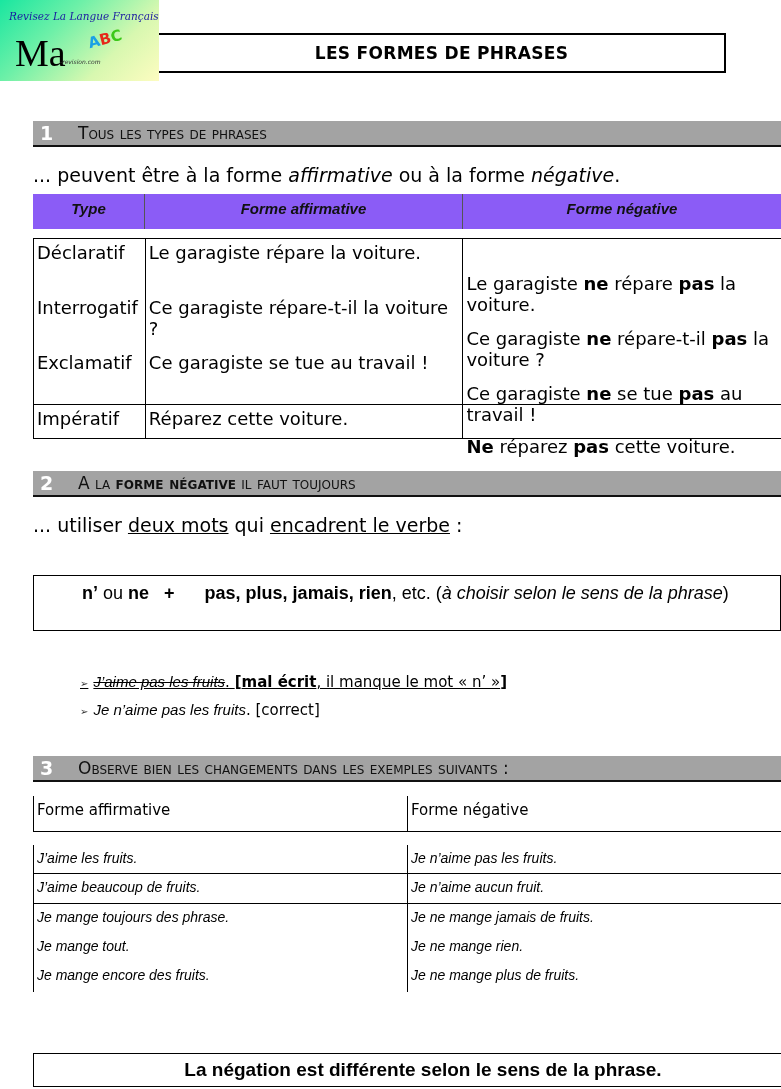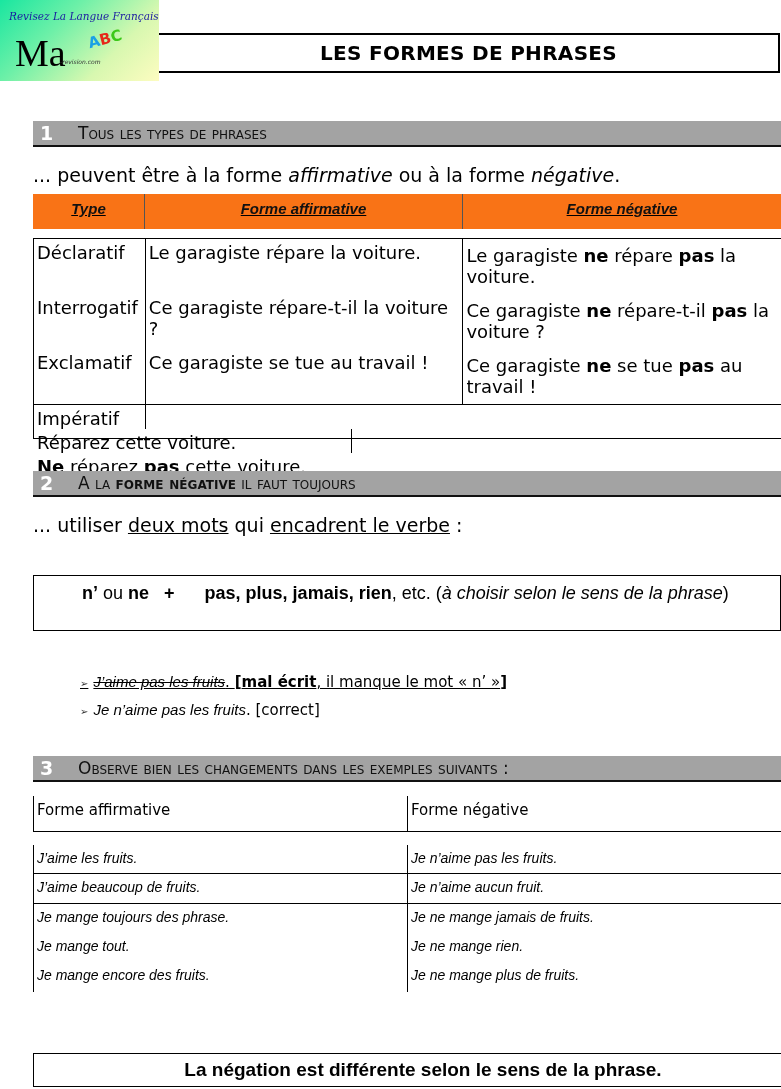--- a/index.html
+++ b/index.html
@@ -22,62 +22,62 @@
   .logo .site {
     position: absolute; left: 60px; top: 58px; font-size: 6px; color: #333; font-style: italic; white-space: nowrap;
   }
   .logo .abc {
     position: absolute; left: 88px; top: 30px; font-weight: bold; font-size: 15px;
     font-family: "DejaVu Sans", sans-serif; transform: rotate(-15deg); white-space: nowrap;
   }
   .abc .a { color: #1aa0e6; } .abc .b { color: #e6281a; } .abc .c { color: #3cc81a; }
 
   .title-box {
-    position: absolute; left: 159px; top: 33px; width: 621px; height: 40px;
+    position: absolute; left: 159px; top: 33px; width: 567px; height: 40px;
     border: 2px solid #000; border-left: none;
     display: flex; align-items: center; justify-content: center;
-    font-weight: bold; font-size: 20px; letter-spacing: 0.3px;
+    font-weight: bold; font-size: 17px; letter-spacing: 0.3px;
   }
 
   .sec-head {
     position: absolute; left: 33px; width: 748px; height: 26px;
     background: #a3a3a3; border-bottom: 2px solid #111;
     display: flex; align-items: center; font-size: 15px; color: #111;
     font-variant: small-caps; white-space: nowrap;
   }
   .sec-head .num { color: #fff; font-weight: bold; font-size: 19px; width: 45px; padding-left: 7px; font-variant: normal; }
   .sec-head .txt { font-size: 17px; }
   .sec-head .bold { font-weight: bold; }
 
   .intro { position: absolute; left: 33px; font-size: 19px; white-space: nowrap; }
   .intro i { font-style: italic; }
   .intro u { text-decoration: underline; }
 
   
   .t1-head {
     position: absolute; left: 33px; top: 194px; width: 748px; height: 35px;
-    background: #f97316; display: flex; text-decoration: underline;
+    background: #8b5cf6; display: flex;
   }
   .t1-head div {
     font-family: "Liberation Sans", sans-serif; font-weight: bold; font-style: italic;
     font-size: 15px; color: #111; text-align: center; padding-top: 6px;
     border-right: 1px solid #555;
   }
   .t1-head div:last-child { border-right: none; }
   .c1 { width: 112px; } .c2 { width: 318px; } .c3 { width: 318px; }
 
   .t1 {
     position: absolute; left: 33px; top: 238px; width: 748px;
     border-top: 1.5px solid #000; border-left: 1px solid #000;
   }
   .t1 .row { display: flex; }
-  .t1 .row.sep { border-top: 1px solid #000; flex-direction: column; }
+  .t1 .row.sep { border-top: 1px solid #000; }
   .t1 .row.last { border-bottom: 1px solid #000; }
   .t1 .cell { font-size: 18px; line-height: 21px; padding: 3px 3px 0 3px; border-right: 1px solid #000; }
-  .t1 .cell.c3 { border-right: none; padding-top: 6px; }
+  .t1 .cell.c3 { border-right: none; padding-top: 6px; margin-top: 28px; }
   .t1 b { font-weight: bold; }
 
   .rule-box {
     position: absolute; left: 33px; top: 575px; width: 748px; height: 56px;
     border: 1px solid #000; padding: 5px 10px 0 2px;
     font-family: "Liberation Sans", sans-serif; font-size: 18px; line-height: 24px;
   }
   .rule-box .ind { display: inline-block; width: 46px; }
   .rule-box b { font-weight: bold; }
   .rule-box i { font-style: italic; }

